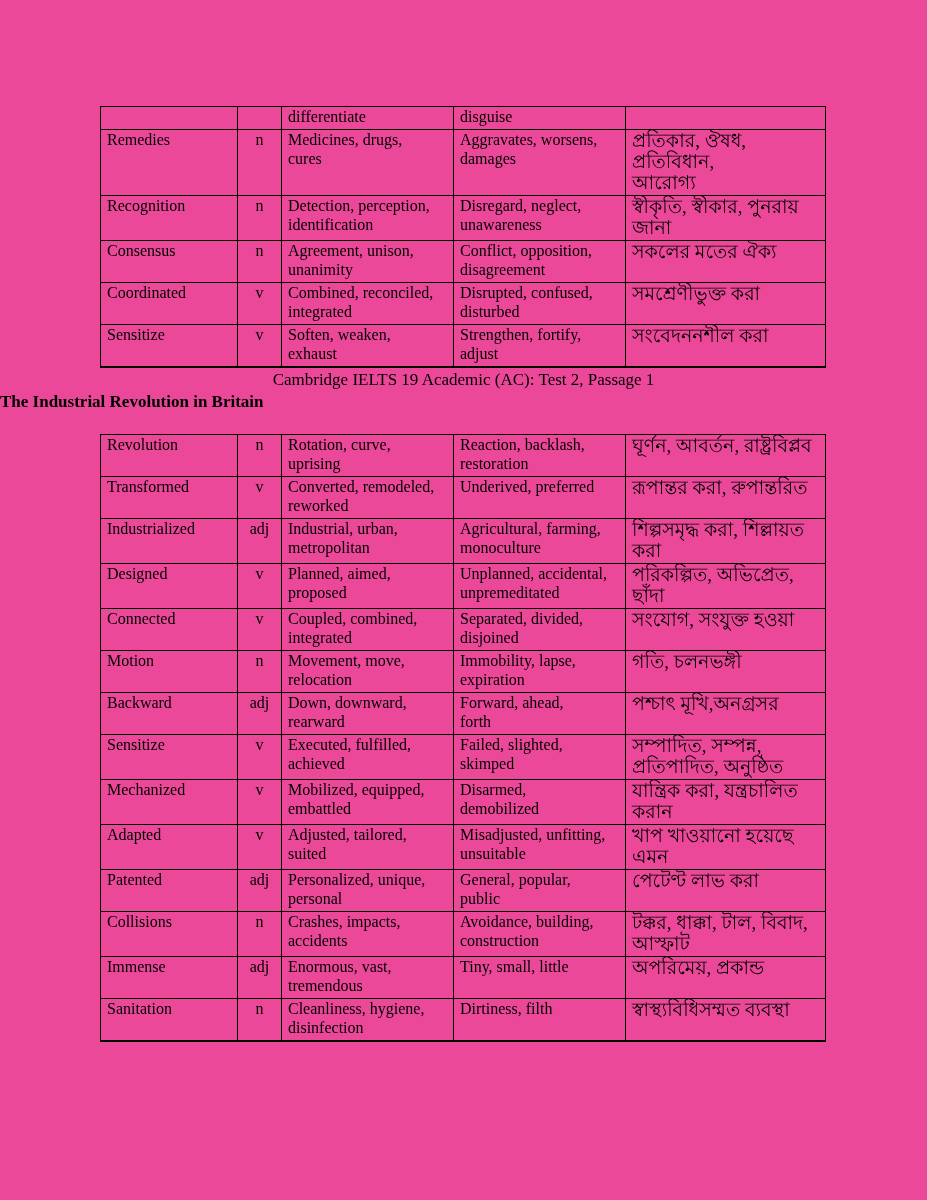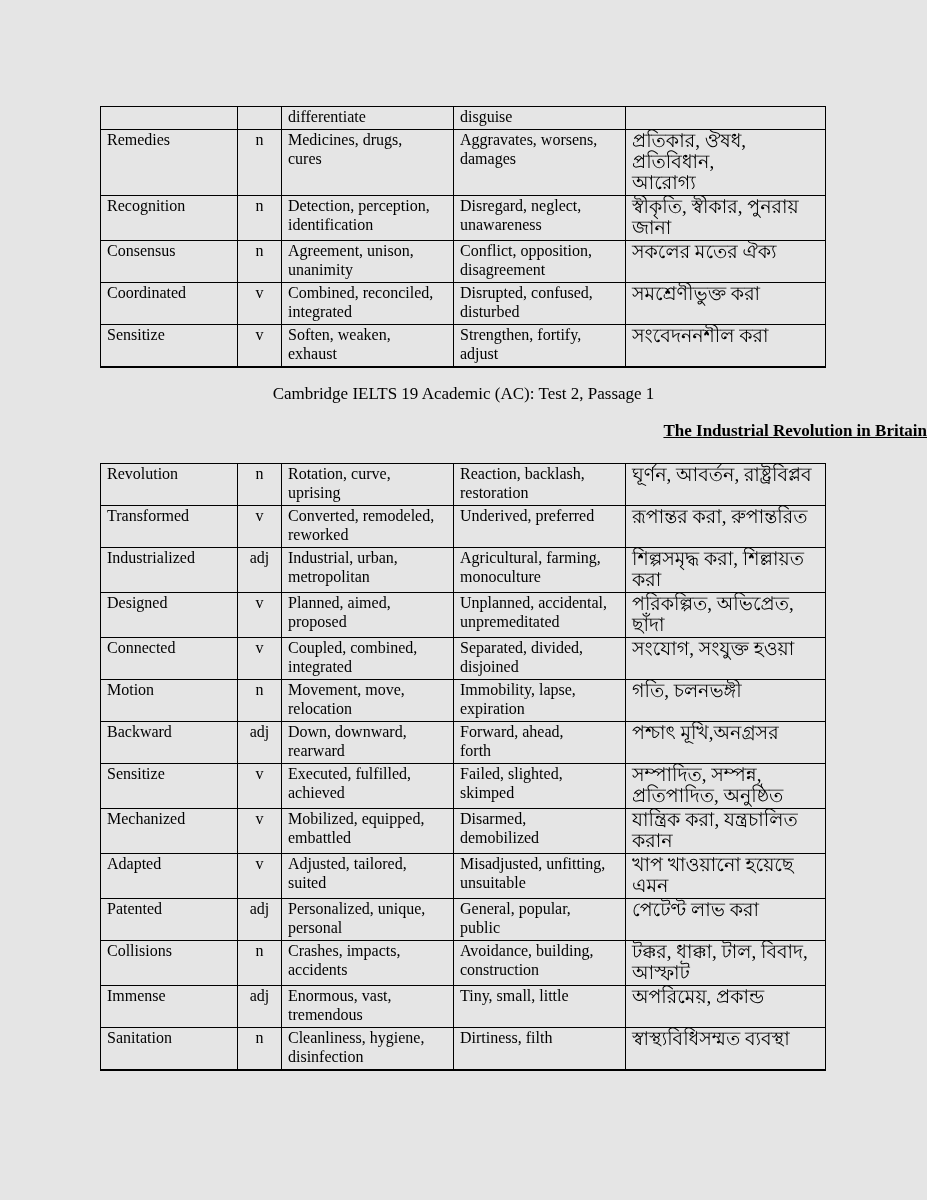--- a/index.html
+++ b/index.html
@@ -6,21 +6,21 @@
     margin: 0;
     padding: 0;
     background: #ffffff;
     color: #000000;
     font-family: "Liberation Serif", serif;
   }
   .page {
     position: relative;
     width: 927px;
     height: 1200px;
-    background: #e5e5e5;
+    background: #ec4899;
     overflow: hidden;
   }
   table.vocab {
     border-collapse: collapse;
     table-layout: fixed;
     margin-left: 100px;
     width: 725px;
     border: 1px solid #000;
     border-bottom: 2.5px solid #000;
   }
@@ -39,32 +39,30 @@
   col.c-word { width: 137px; }
   col.c-pos  { width: 44px; }
   col.c-syn  { width: 172px; }
   col.c-ant  { width: 172px; }
   col.c-bn   { width: 200px; }
 
   #table1 { margin-top: 106px; }
   #table2 { margin-top: 21px; }
 
   .source-caption {
-    margin-top: 15px;
+    margin-top: 1px;
     text-align: center;
     font-size: 17px;
     line-height: 22px;
   }
   .passage-title {
-    margin-top: 15px;
-    text-align: right;
+    text-align: left;
     font-size: 17px;
     line-height: 22px;
     font-weight: bold;
-    text-decoration: underline;
   }
 </style>
 </head>
 <body>
 
 <div class="page">
 
   <table class="vocab" id="table1">
     <colgroup>
       <col class="c-word">

